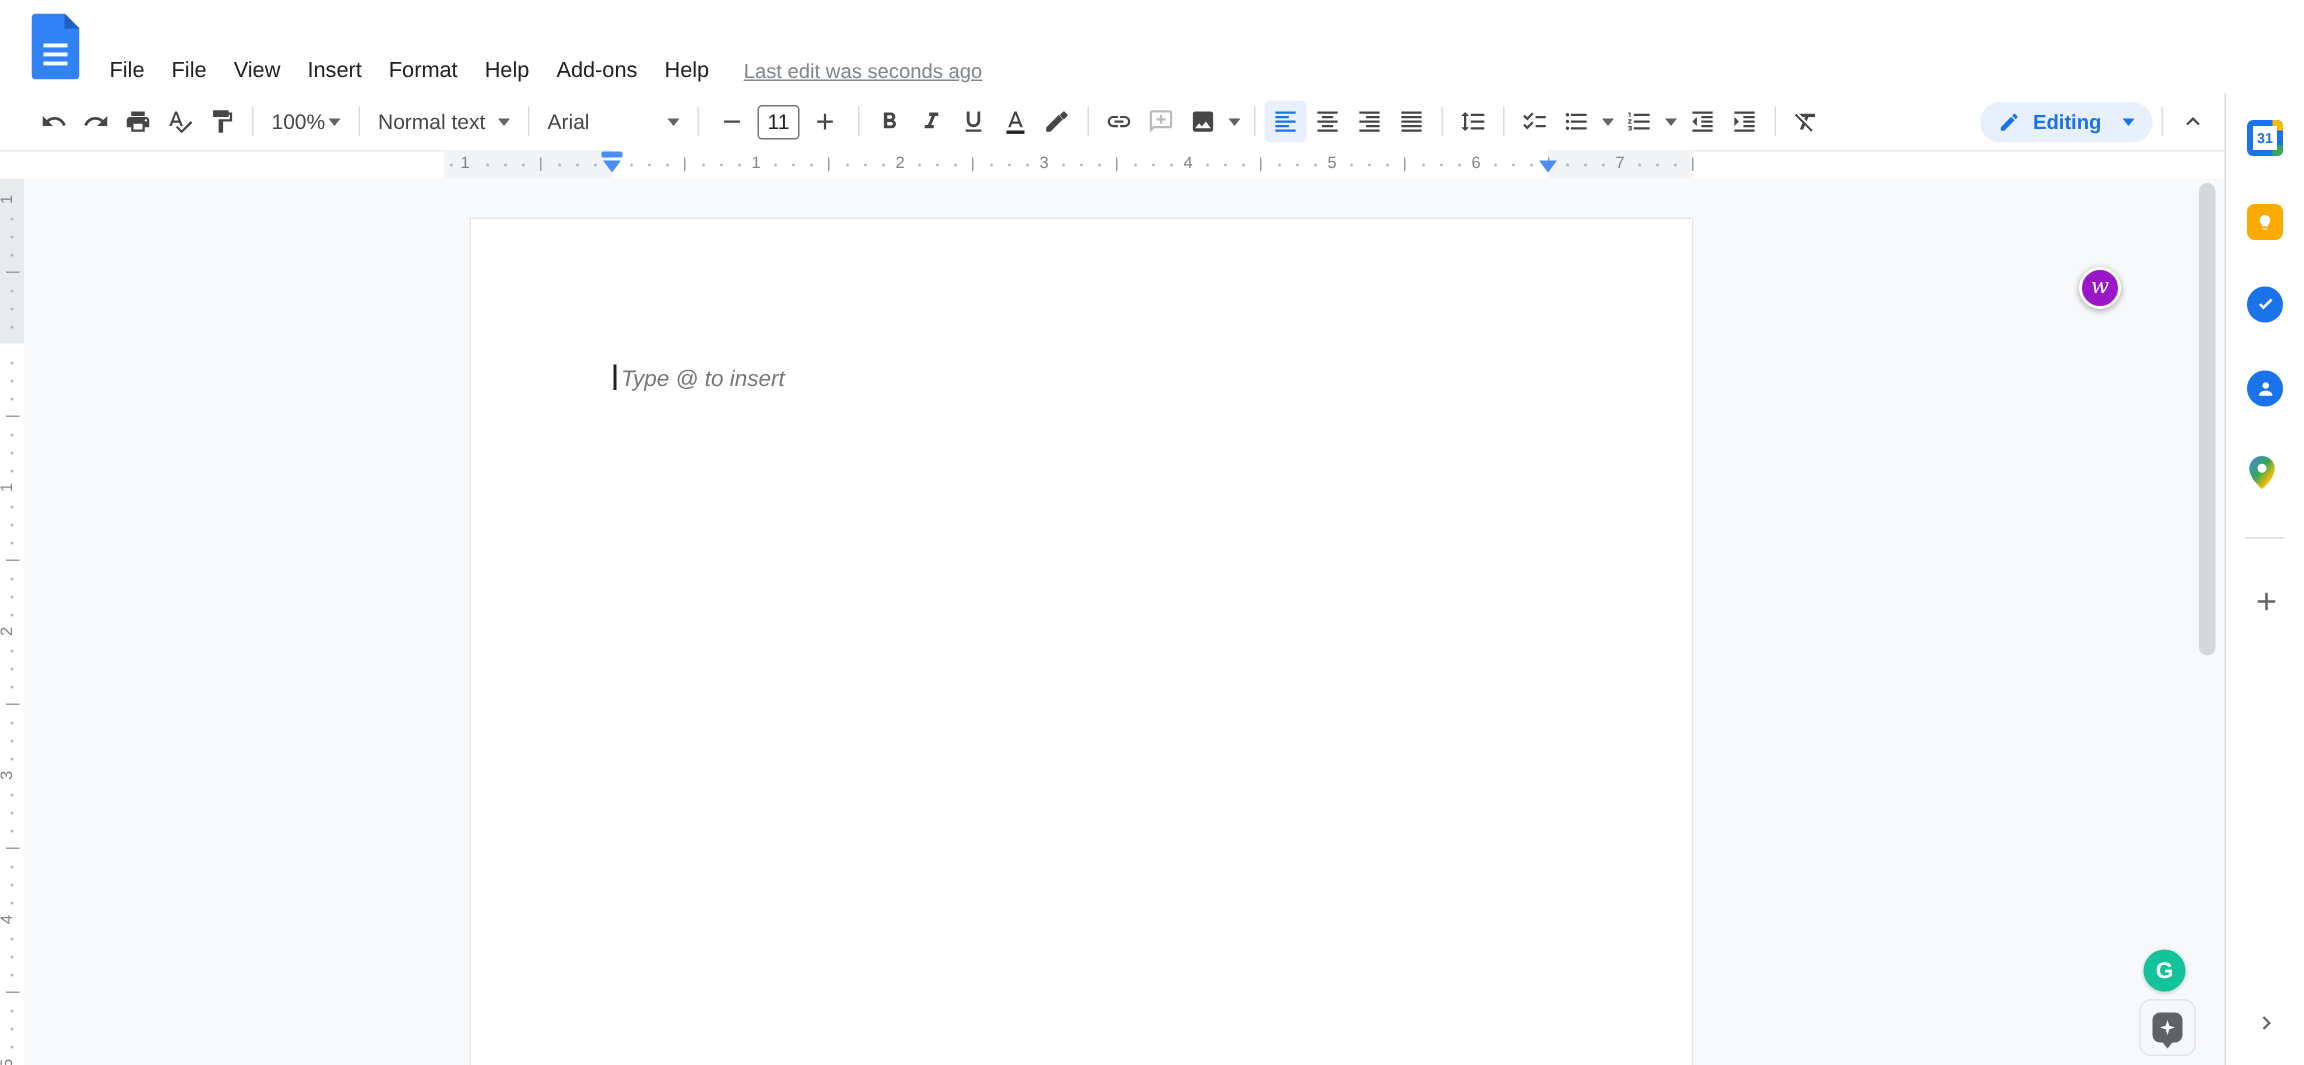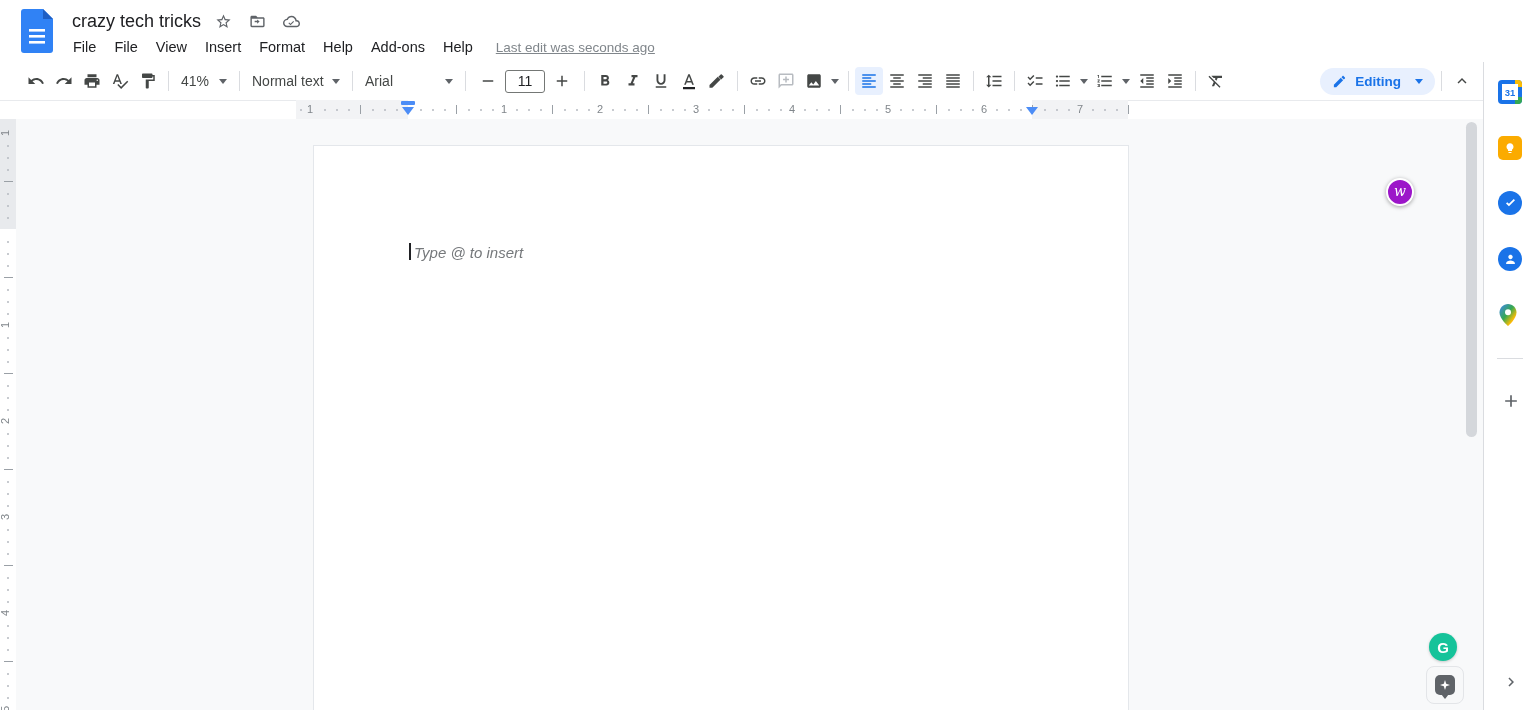--- a/index.html
+++ b/index.html
@@ -35,21 +35,21 @@
 
   
   .toolbar { position:absolute; left:0; top:62px; width:1536px; height:39px; background:#fff; border-bottom:1px solid #e8eaed; display:flex; align-items:center; padding:0 60px 0 22px; }
   .tb-sep { width:1px; height:20px; background:#dadce0; margin:0 6px; flex:0 0 auto; }
   .tb-dd { display:flex; align-items:center; justify-content:space-between; height:28px; padding:0 6px; border-radius:4px; flex:0 0 auto; }
   .tb-dd .lbl { font-size:14px; color:#444746; white-space:nowrap; }
   .zoom-dd { width:58px; }
   .style-dd { width:100px; }
   .font-dd { width:100px; }
   .fs-group { display:flex; align-items:center; gap:3px; margin:0 2px; flex:0 0 auto; }
-  .fs-box { width:40px; height:23px; border:1px solid #747775; border-radius:3px; display:flex; align-items:center; justify-content:center; font-size:14px; color:#202124; }
+  .fs-box { width:28px; height:23px; border:1px solid #747775; border-radius:3px; display:flex; align-items:center; justify-content:center; font-size:14px; color:#202124; }
   .ic.active { background:#e8f0fe; color:#1a73e8; }
   .ic.disabled { color:#b8bcc1; }
   .dd-caret-btn { width:14px; height:28px; display:inline-flex; align-items:center; justify-content:center; flex:0 0 auto; }
   .tb-right { margin-left:auto; display:flex; align-items:center; flex:0 0 auto; }
   .mode-pill { height:27px; background:#e8f0fe; border-radius:14px; display:flex; align-items:center; padding:0 12px 0 12px; gap:8px; color:#1a73e8; }
   .mode-pill svg { width:15px; height:15px; fill:#1a73e8; }
   .mode-label { font-size:13.5px; font-weight:600; color:#1a73e8; }
   .mode-pill .caret { border-top-color:#1a73e8; margin-left:6px; }
 
   
@@ -122,40 +122,20 @@
 
 <div class="header">
   <svg class="docs-logo" viewBox="0 0 32 44">
     <path d="M3 0h19l10 10v31a3 3 0 0 1-3 3H3a3 3 0 0 1-3-3V3a3 3 0 0 1 3-3z" fill="#3082f5"></path>
     <path d="M22 0l10 10H22z" fill="#1f5fc4"></path>
     <rect x="8" y="20" width="16" height="2.6" fill="#fff"></rect>
     <rect x="8" y="26" width="16" height="2.6" fill="#fff"></rect>
     <rect x="8" y="32" width="16" height="2.6" fill="#fff"></rect>
   </svg>
 
-  <div class="title-row">
-    <span class="doc-title">crazy tech tricks</span>
-    <span class="ic">
-        <svg viewBox="0 0 24 24">
-          <path d="M22 9.24l-7.19-.62L12 2 9.19 8.63 2 9.24l5.46 4.73L5.82 21 12 17.27 18.18 21l-1.63-7.03L22 9.24zM12 15.4l-3.76 2.27 1-4.28-3.32-2.88 4.38-.38L12 6.1l1.71 4.04 4.38.38-3.32 2.88 1 4.28L12 15.4z" fill="currentColor"></path>
-        </svg>
-      </span>
-    <span class="ic">
-        <svg viewBox="0 0 24 24">
-          <path d="M20 6h-8l-2-2H4c-1.1 0-2 .9-2 2v12c0 1.1.9 2 2 2h16c1.1 0 2-.9 2-2V8c0-1.1-.9-2-2-2zm0 12H4V8h16v10z" fill="currentColor"></path>
-          <path d="M11.5 9v2H8v2h3.5v2l3.5-3z" fill="currentColor"></path>
-        </svg>
-      </span>
-    <span class="ic">
-        <svg viewBox="0 0 24 24">
-          <path d="M19.35 10.04C18.67 6.59 15.64 4 12 4 9.11 4 6.6 5.64 5.35 8.04 2.34 8.36 0 10.91 0 14c0 3.31 2.69 6 6 6h13c2.76 0 5-2.24 5-5 0-2.64-2.05-4.78-4.65-4.96zM19 18H6c-2.21 0-4-1.79-4-4s1.79-4 4-4h.71C7.37 7.69 9.48 6 12 6c3.04 0 5.5 2.46 5.5 5.5v.5H19c1.66 0 3 1.34 3 3s-1.34 3-3 3z" fill="currentColor"></path>
-          <path d="M10.6 15.2l-1.9-1.9-1.1 1.1 3 3 5-5-1.1-1.1z" fill="currentColor"></path>
-        </svg>
-      </span>
-  </div>
 
   <div class="menu-row">
     <span class="menu-item">File</span>
     <span class="menu-item">File</span>
     <span class="menu-item">View</span>
     <span class="menu-item">Insert</span>
     <span class="menu-item">Format</span>
     <span class="menu-item">Help</span>
     <span class="menu-item">Add-ons</span>
     <span class="menu-item">Help</span>
@@ -186,21 +166,21 @@
       </svg>
     </span>
   <span class="ic">
       <svg viewBox="0 0 24 24">
         <path d="M18 4V3c0-.55-.45-1-1-1H5c-.55 0-1 .45-1 1v4c0 .55.45 1 1 1h12c.55 0 1-.45 1-1V6h1v4H9v11c0 .55.45 1 1 1h2c.55 0 1-.45 1-1v-9h8V4h-3z" fill="currentColor"></path>
       </svg>
     </span>
   <span class="tb-sep"></span>
 
   <span class="tb-dd zoom-dd">
-    <span class="lbl">41%</span>
+    <span class="lbl">100%</span>
     <span class="caret"></span>
   </span>
   <span class="tb-sep"></span>
 
   <span class="tb-dd style-dd">
     <span class="lbl">Normal text</span>
     <span class="caret"></span>
   </span>
   <span class="tb-sep"></span>
 

